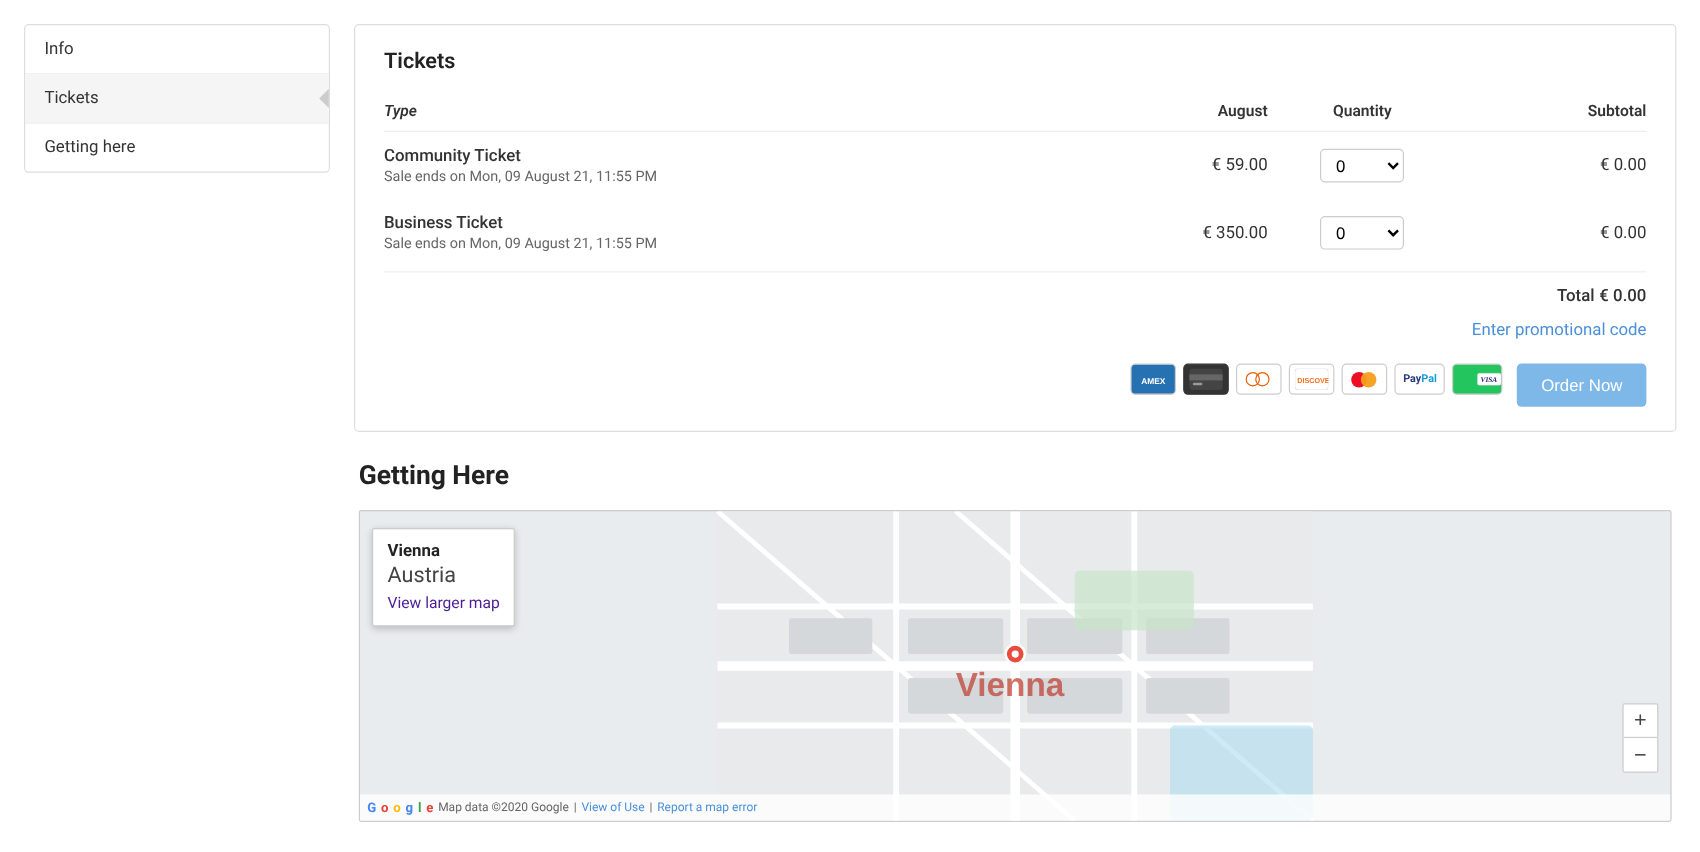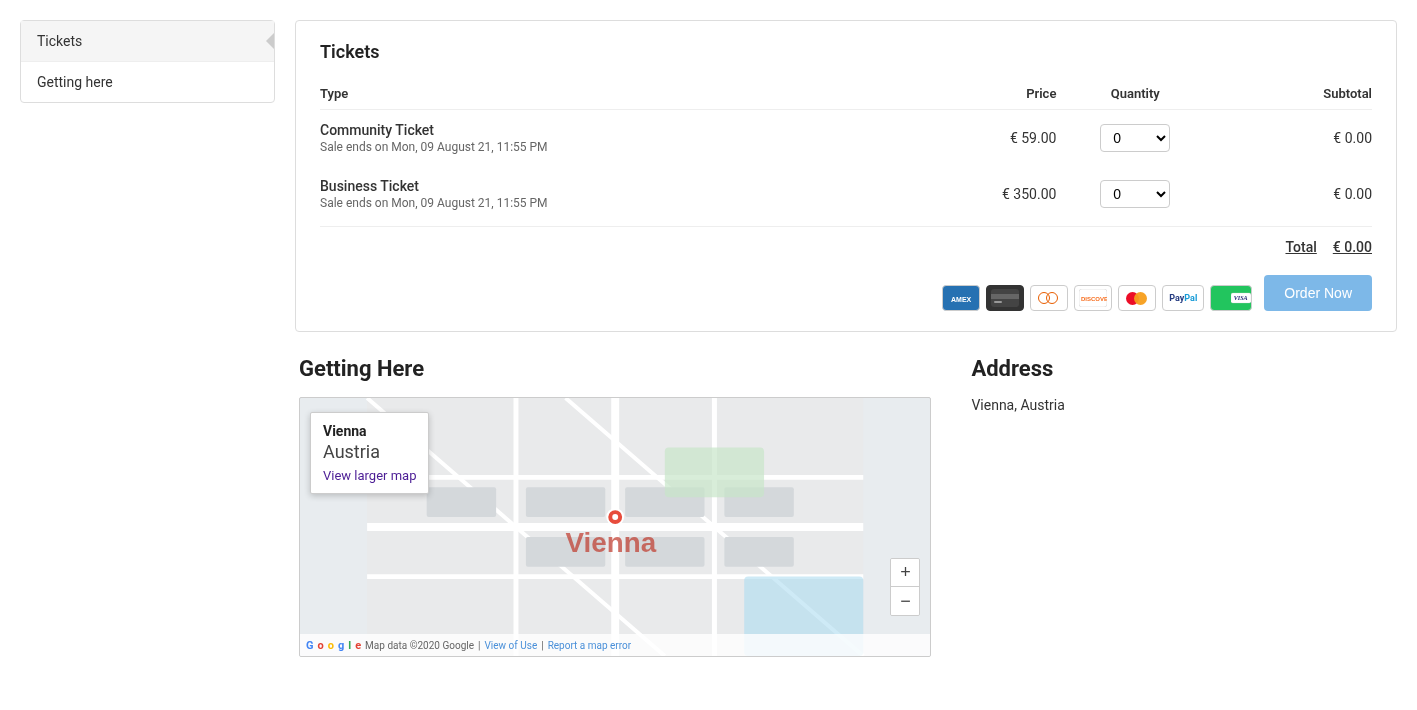--- a/index.html
+++ b/index.html
@@ -112,46 +112,45 @@
       font-size: 14px;
       width: 70px;
       appearance: auto;
       background: #fff;
       cursor: pointer;
     }
     .total-row {
       display: flex;
       justify-content: flex-end;
       align-items: center;
-      gap: 16px;
+      gap: 4px;
       padding: 12px 0;
       border-top: 1px solid #eee;
       margin-top: 4px;
       font-size: 14px;
       color: #333;
-      text-decoration: underline;
     }
     .total-label { font-weight: 500; }
     .total-value { font-weight: 500; }
     .promo-row {
       display: flex;
       justify-content: flex-end;
       padding-bottom: 12px;
     }
     .promo-link {
       color: #4a90d9;
       text-decoration: none;
       font-size: 14px;
       cursor: pointer;
     }
     
     .order-row {
       display: flex;
       justify-content: flex-end;
-      align-items: flex-end;
+      align-items: flex-start;
       gap: 12px;
       padding-top: 8px;
     }
     .payment-icons {
       display: flex;
       gap: 6px;
       align-items: center;
     }
     .payment-icon {
       width: 38px;
@@ -337,49 +336,52 @@
       left: 8px;
       top: 0.5px;
       opacity: 0.95;
     }
     .paypal-text {
       font-size: 9px;
       font-weight: 700;
       color: #253b80;
     }
     .paypal-text span { color: #179bd7; }
-    th.type-col { width: 55%; }
+    th.type-col { width: 55%; font-style: italic; }
     th.price-col { width: 15%; text-align: right; }
     th.qty-col { width: 15%; text-align: center; }
     th.sub-col { width: 15%; text-align: right; }
   </style>
 </head>
 <body>
 
 <div class="page-layout">
 
   <div class="sidebar">
+    <div class="sidebar-item">
+      <span>Info</span>
+    </div>
     <div class="sidebar-item active">
       <span>Tickets</span>
     </div>
     <div class="sidebar-item">
       <span>Getting here</span>
     </div>
   </div>
 
   <div class="main-content">
 
     <div class="tickets-section">
       <h2 class="section-title">Tickets</h2>
 
       <table class="tickets-table">
         <thead>
           <tr>
             <th class="type-col">Type</th>
-            <th class="price-col">Price</th>
+            <th class="price-col">August</th>
             <th class="qty-col">Quantity</th>
             <th class="sub-col">Subtotal</th>
           </tr>
         </thead>
         <tbody>
 
           <tr>
             <td>
               <div class="ticket-name">Community Ticket</div>
               <div class="ticket-sale-info">Sale ends on Mon, 09 August 21, 11:55 PM</div>
@@ -417,20 +419,23 @@
             <td class="ticket-subtotal">€ 0.00</td>
           </tr>
         </tbody>
       </table>
 
       <div class="total-row">
         <span class="total-label">Total</span>
         <span class="total-value">€ 0.00</span>
       </div>
 
+      <div class="promo-row">
+        <a class="promo-link">Enter promotional code</a>
+      </div>
 
       <div class="order-row">
         <div class="payment-icons">
 
           <div class="payment-icon amex-icon">
             <svg width="28" height="18" viewBox="0 0 28 18">
               <rect width="28" height="18" rx="3" fill="#2671b2"></rect>
               <text x="4" y="13" font-size="7" font-weight="bold" fill="white" font-family="sans-serif">AMEX</text>
             </svg>
           </div>
@@ -539,20 +544,16 @@
             <span style="color:#e34234; font-size:11px; font-weight:bold;">e</span>
             <span>Map data ©2020 Google</span>
             <span>|</span>
             <a href="#">View of Use</a>
             <span>|</span>
             <a href="#">Report a map error</a>
           </div>
         </div>
       </div>
 
-      <div class="address-section">
-        <h2 class="bottom-section-title">Address</h2>
-        <p class="address-text">Vienna, Austria</p>
-      </div>
     </div>
 
   </div>
 </div>
 
 </body></html>

